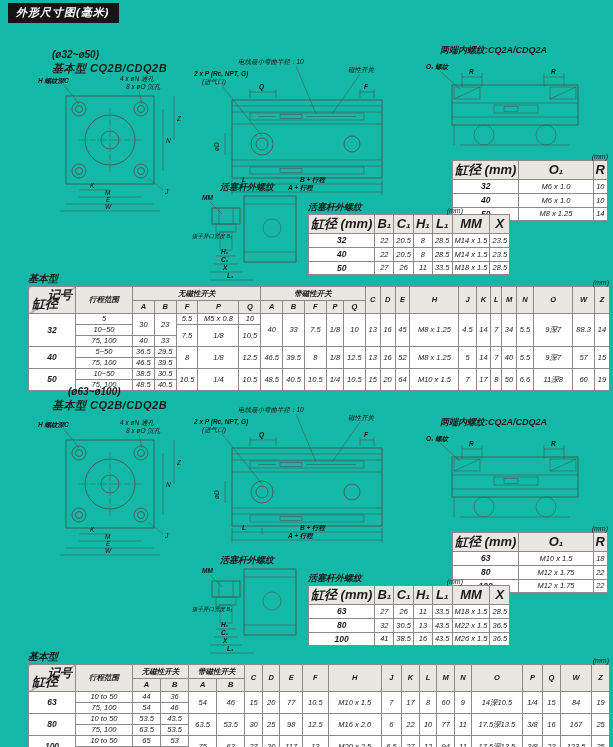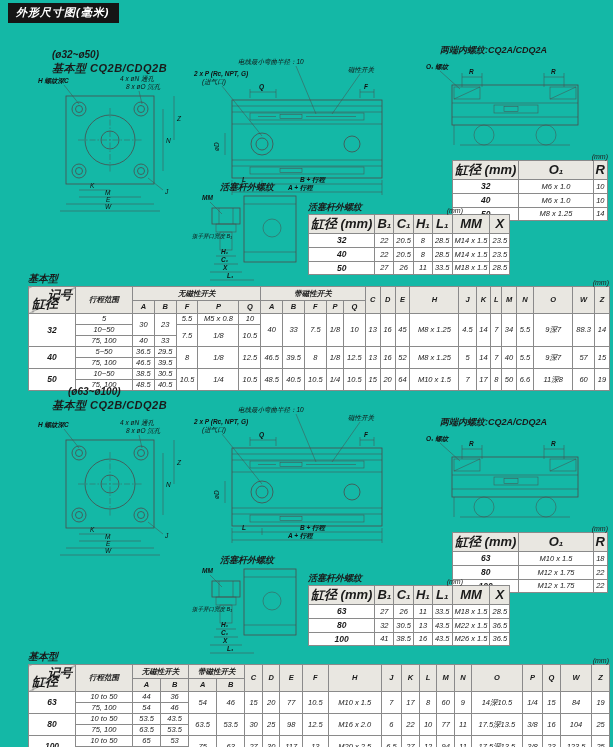--- a/index.html
+++ b/index.html
@@ -675,21 +675,21 @@
         <td rowspan="2">12.5</td>
         <td rowspan="2">M16 x 2.0</td>
         <td rowspan="2">6</td>
         <td rowspan="2">22</td>
         <td rowspan="2">10</td>
         <td rowspan="2">77</td>
         <td rowspan="2">11</td>
         <td rowspan="2">17.5深13.5</td>
         <td rowspan="2">3/8</td>
         <td rowspan="2">16</td>
-        <td rowspan="2">104</td>
+        <td rowspan="2">167</td>
         <td rowspan="2">25</td>
       </tr>
       <tr>
         <td>75, 100</td>
         <td>63.5</td>
         <td>53.5</td>
       </tr>
       <tr>
         <td class="bore" rowspan="2">100</td>
         <td>10 to 50</td>

